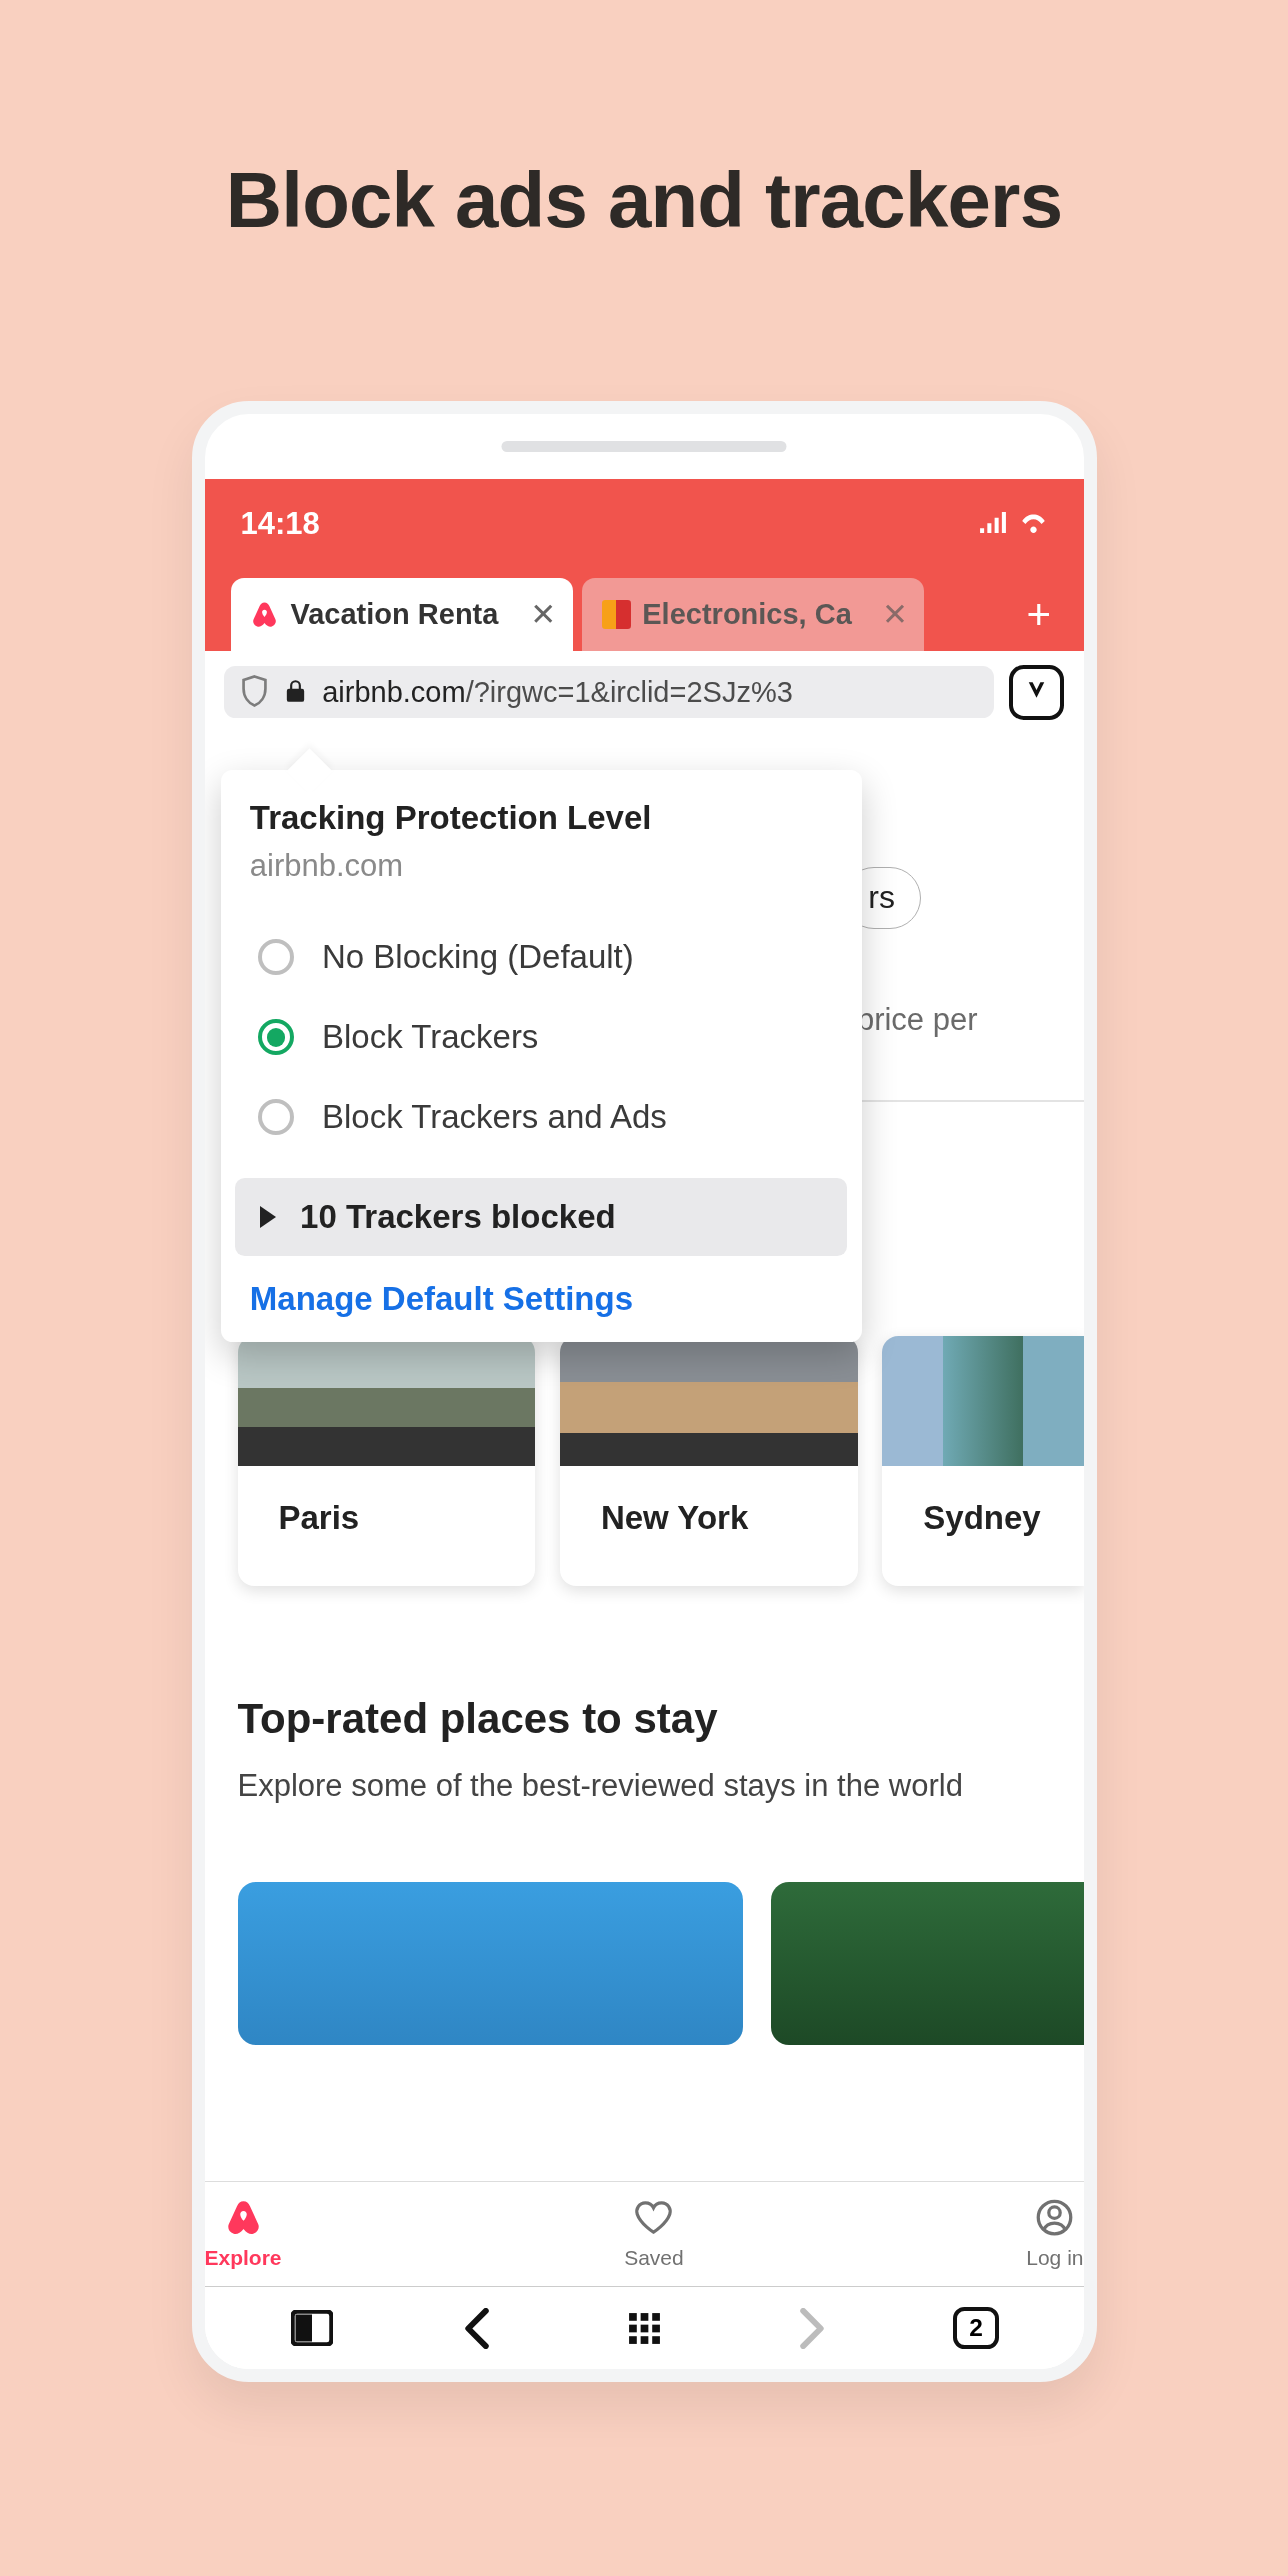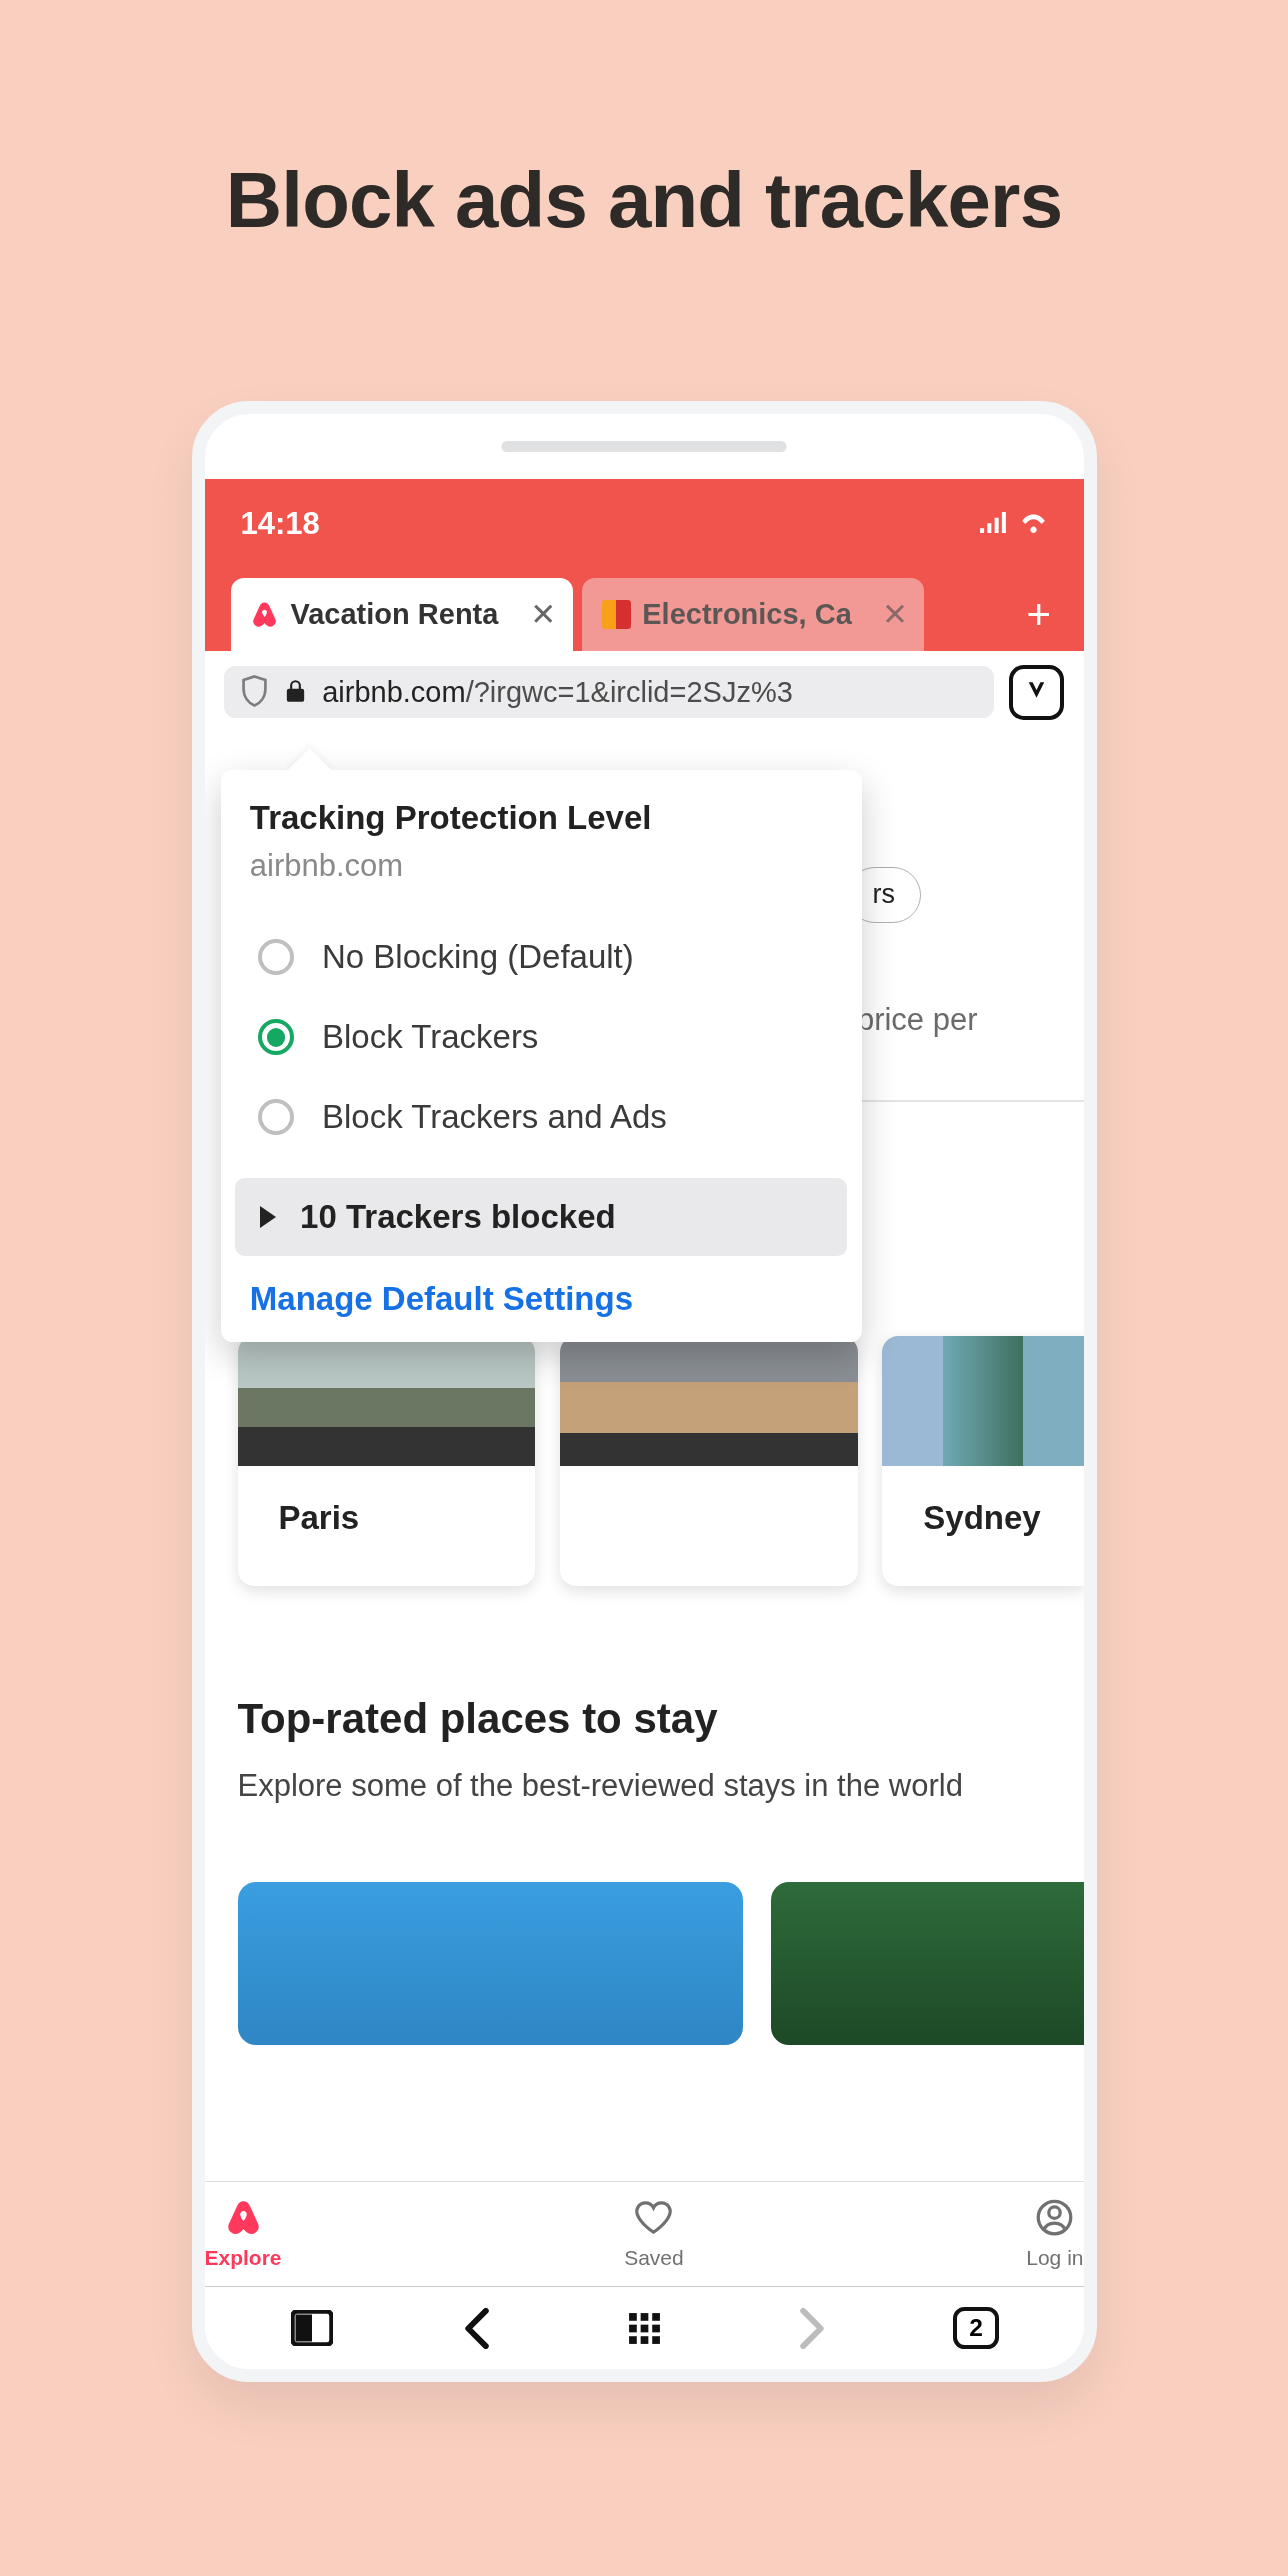--- a/index.html
+++ b/index.html
@@ -127,21 +127,21 @@
     inset: 0;
     padding: 0 33px;
   }
   .filter-chip {
     position: absolute;
     top: 134px;
     right: 163px;
     border: 1.6px solid #b0b0b0;
     border-radius: 33px;
     padding: 11.4px 24.5px;
-    font-size: 27px;
+    font-size: 32px;
     color: #222;
   }
   .price-snippet {
     position: absolute;
     top: 269px;
     right: 106px;
     font-size: 31px;
     color: #6a6a6a;
   }
   .divider-line {
@@ -392,20 +392,21 @@
       <div class="price-snippet">price per</div>
       <div class="divider-line"></div>
 
       <div class="cards-row">
         <div class="city-card">
           <div class="city-img p-paris"></div>
           <div class="city-label">Paris</div>
         </div>
         <div class="city-card">
           <div class="city-img p-ny"></div>
+          <div class="city-label">New York</div>
         </div>
         <div class="city-card last">
           <div class="city-img p-syd"></div>
           <div class="city-label">Sydney</div>
         </div>
       </div>
 
       <h2 class="section-h">Top-rated places to stay</h2>
       <p class="section-p">Explore some of the best-reviewed stays in the world</p>
 

